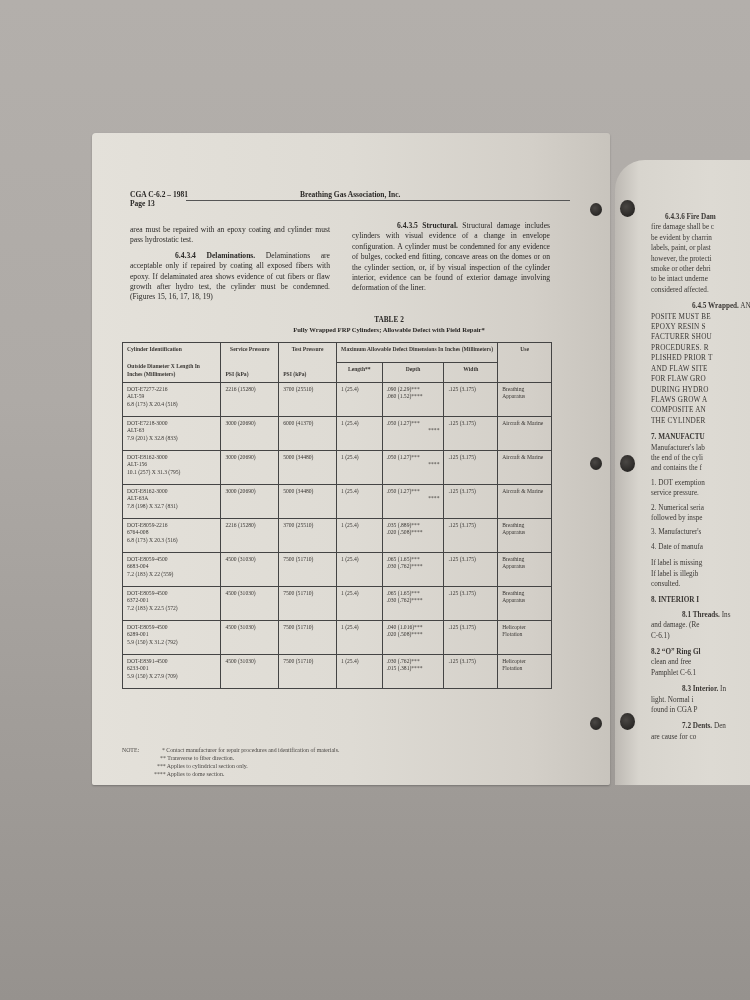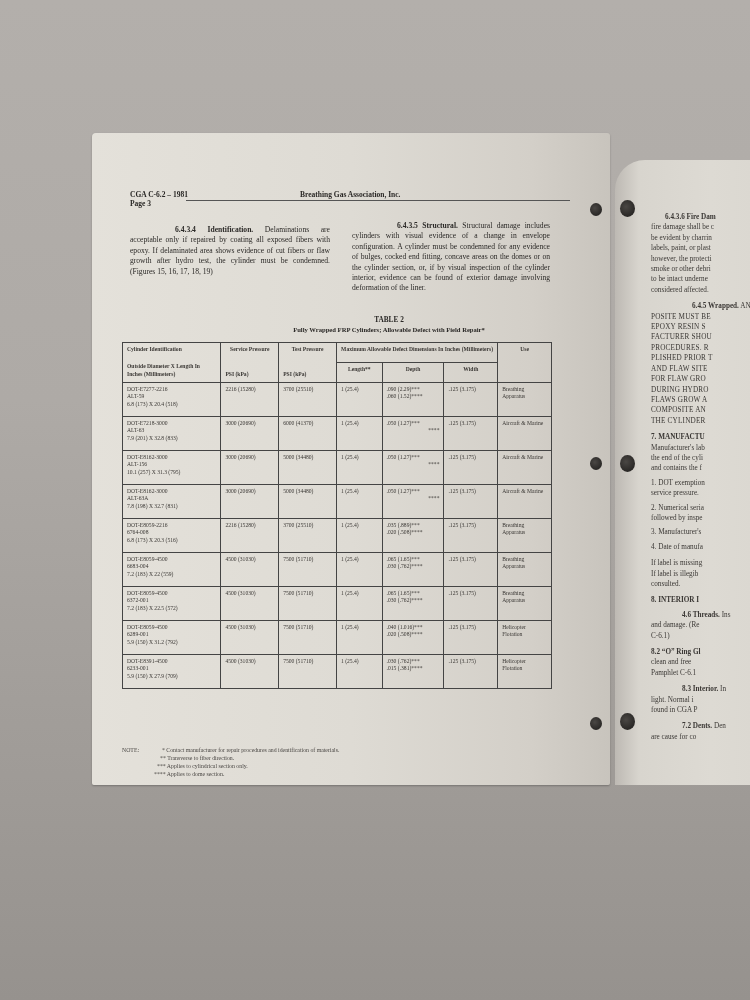--- a/index.html
+++ b/index.html
@@ -47,28 +47,29 @@
   .right-text { position:absolute; left:36px; top:52px; width:130px; font-size:7.2px; line-height:10.4px; white-space:nowrap; color:#3a3734; }
   .caps { letter-spacing:0.2px; }
 </style>
 </head>
 <body>
 
 <div class="page-left">
   <div class="header">
     <div class="hdr-left">
       <div>CGA C-6.2 – 1981</div>
-      <div>Page 3</div>
+      <div>Page 13</div>
     </div>
     <div class="hdr-center">Breathing Gas Association, Inc.</div>
     <div class="hdr-rule"></div>
   </div>
 
   <div class="col" style="left:38px; top:92px; width:200px;">
-    <p class="indent"><b>6.4.3.4 Identification.</b><span> Delaminations are acceptable only if repaired by coating all exposed fibers with epoxy. If delaminated area shows evidence of cut fibers or flaw growth after hydro test, the cylinder must be condemned. (Figures 15, 16, 17, 18, 19)</span></p>
+    <p>area must be repaired with an epoxy coating and cylinder must pass hydrostatic test.</p>
+    <p class="indent"><b>6.4.3.4 Delaminations.</b><span> Delaminations are acceptable only if repaired by coating all exposed fibers with epoxy. If delaminated area shows evidence of cut fibers or flaw growth after hydro test, the cylinder must be condemned. (Figures 15, 16, 17, 18, 19)</span></p>
   </div>
 
   <div class="col" style="left:260px; top:88px; width:198px;">
     <p class="indent"><b>6.4.3.5 Structural.</b><span> Structural damage includes cylinders with visual evidence of a change in envelope configuration. A cylinder must be condemned for any evidence of bulges, cocked end fitting, concave areas on the domes or on the cylinder section, or, if by visual inspection of the cylinder interior, evidence can be found of exterior damage involving deformation of the liner.</span></p>
   </div>
 
   <div class="table-title" style="top:182px;">TABLE 2</div>
   <div class="table-title" style="top:193px; font-size:6.6px;">Fully Wrapped FRP Cylinders; Allowable Defect with Field Repair*</div>
 
   <table class="defects">
@@ -294,21 +295,21 @@
     <div style="margin-bottom:4px;">service pressure.</div>
     <div>2. Numerical seria</div>
     <div style="margin-bottom:4px;">followed by inspe</div>
     <div style="margin-bottom:4px;">3. Manufacturer's</div>
     <div style="margin-bottom:6px;">4. Date of manufa</div>
     <div>If label is missing</div>
     <div>If label is illegib</div>
     <div style="margin-bottom:6px;">consulted.</div>
 
     <div style="font-weight:bold;">8. INTERIOR I</div>
-    <div style="margin-top:4px;"><b>4.6 Threads.</b><span> Ins</span></div>
+    <div style="margin-top:4px;"><b>8.1 Threads.</b><span> Ins</span></div>
     <div>and damage. (Re</div>
     <div style="margin-bottom:6px;">C-6.1)</div>
     <div style="font-weight:bold;">8.2 “O” Ring Gl</div>
     <div>clean and free</div>
     <div style="margin-bottom:6px;">Pamphlet C-6.1</div>
     <div><b>8.3 Interior.</b><span> In</span></div>
     <div>light. Normal i</div>
     <div style="margin-bottom:6px;">found in CGA P</div>
     <div><b>7.2 Dents.</b><span> Den</span></div>
     <div>are cause for co</div>

